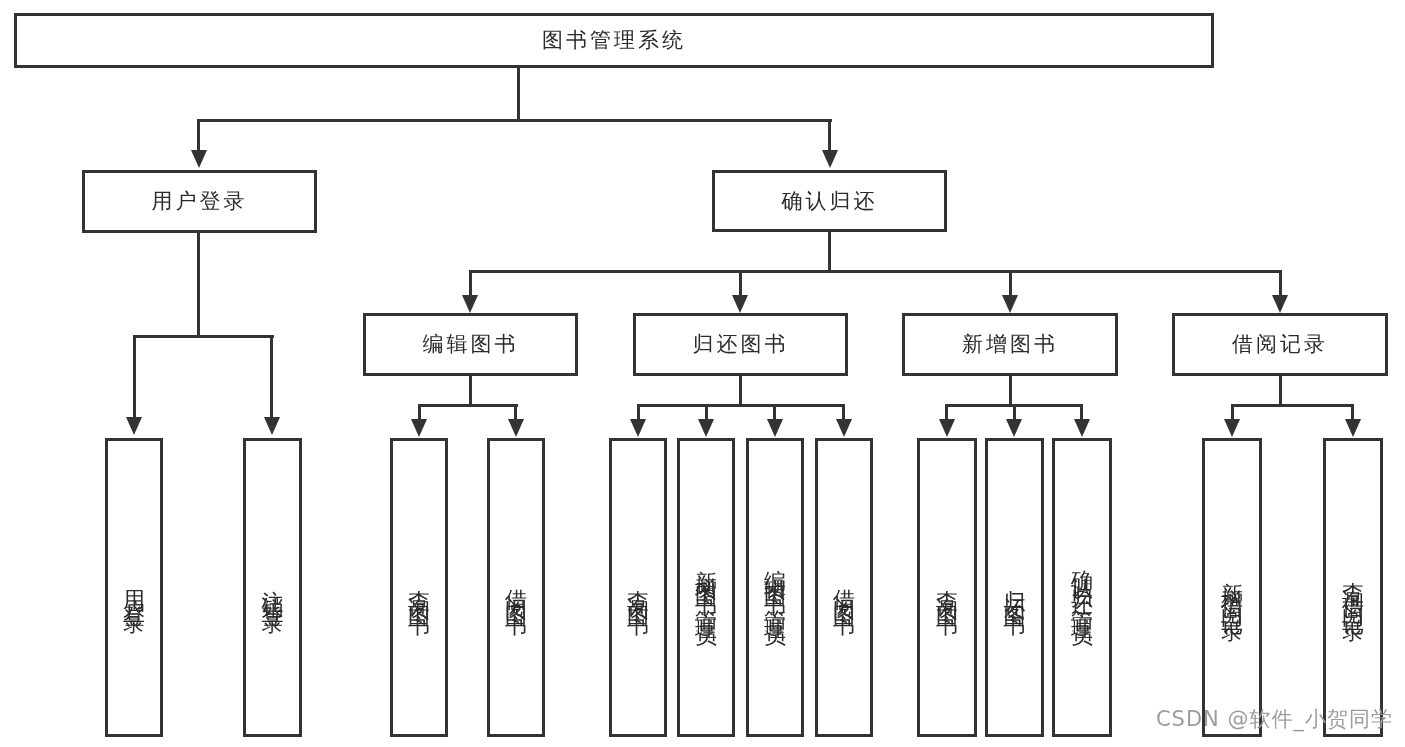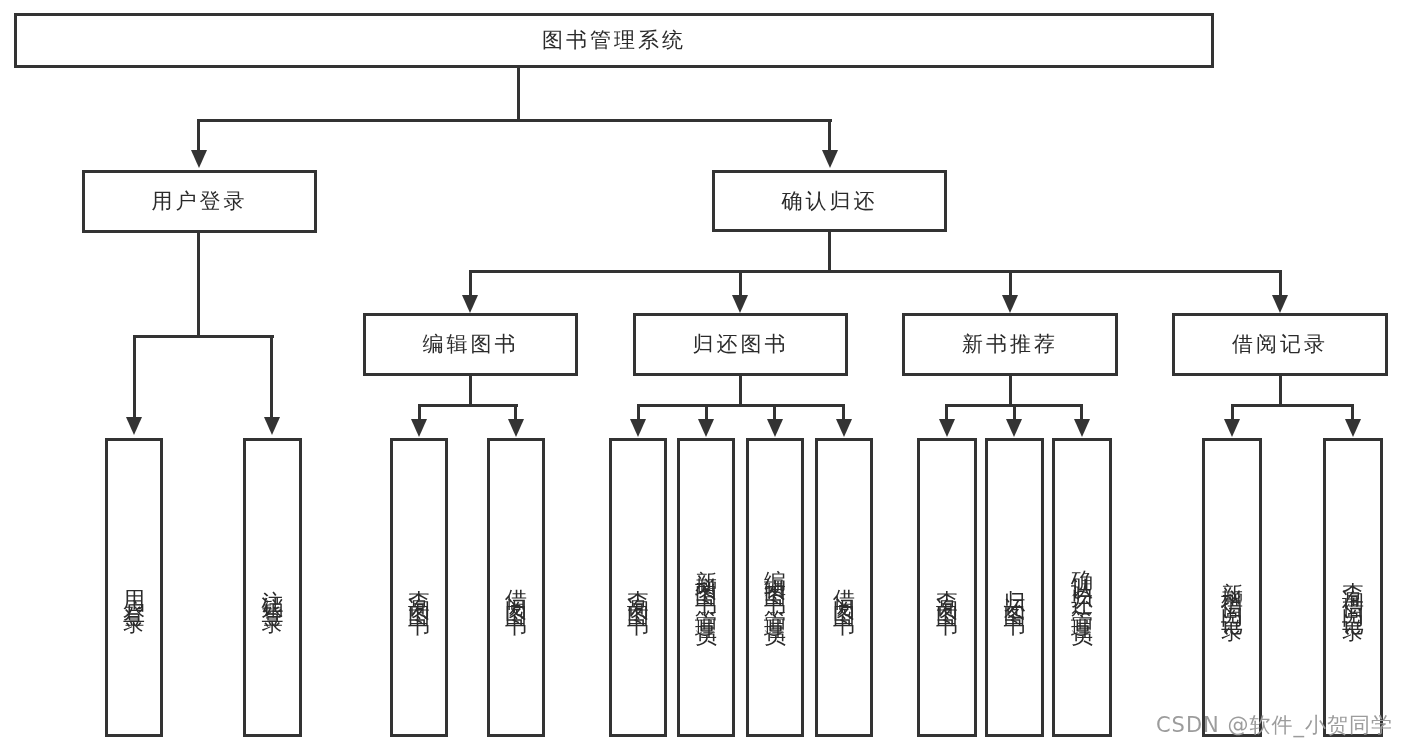--- a/index.html
+++ b/index.html
@@ -22,38 +22,38 @@
   }
   .line { position:absolute; z-index:1; background:var(--line-color,#333333); }
   .vl { width:3px; }
   .hl { height:3px; }
   .head {
     position:absolute; z-index:1; width:0; height:0;
     border-left:8px solid transparent; border-right:8px solid transparent;
     border-top:18px solid var(--line-color,#333333);
   }
   .watermark {
-    position:absolute; right:12px; bottom:8px; z-index:3;
+    position:absolute; right:12px; bottom:14px; z-index:3;
     font-size:21px; color:var(--wm-color,#9c9c9c); letter-spacing:1px;
     white-space:nowrap;
   }
 </style>
 </head>
 <body>
 
 <div class="canvas" id="canvas" style="--line-color: #333333; --text-color: #2b2b2b; --wm-color: #9c9c9c; --bg-color: #ffffff;">
 
   <div class="box hbox" style="left:14px;top:13px;width:1200px;height:55px">图书管理系统</div>
 
   <div class="box hbox" style="left:82px;top:170px;width:235px;height:63px">用户登录</div>
   <div class="box hbox" style="left:712px;top:170px;width:235px;height:62px">确认归还</div>
 
   <div class="box hbox" style="left:363px;top:313px;width:215px;height:63px">编辑图书</div>
   <div class="box hbox" style="left:633px;top:313px;width:215px;height:63px">归还图书</div>
-  <div class="box hbox" style="left:902px;top:313px;width:216px;height:63px">新书推荐</div>
+  <div class="box hbox" style="left:902px;top:313px;width:216px;height:63px">新增图书</div>
   <div class="box hbox" style="left:1172px;top:313px;width:216px;height:63px">借阅记录</div>
 
   <div class="box vbox" style="left:105px;top:438px;width:58px;height:299px">用户登录</div>
   <div class="box vbox" style="left:243px;top:438px;width:59px;height:299px">注销登录</div>
 
   <div class="box vbox" style="left:390px;top:438px;width:58px;height:299px">查询图书</div>
   <div class="box vbox" style="left:487px;top:438px;width:58px;height:299px">借阅图书</div>
 
   <div class="box vbox" style="left:609px;top:438px;width:58px;height:299px">查询图书</div>
   <div class="box vbox" style="left:677px;top:438px;width:58px;height:299px">新增图书（管理员）</div>

